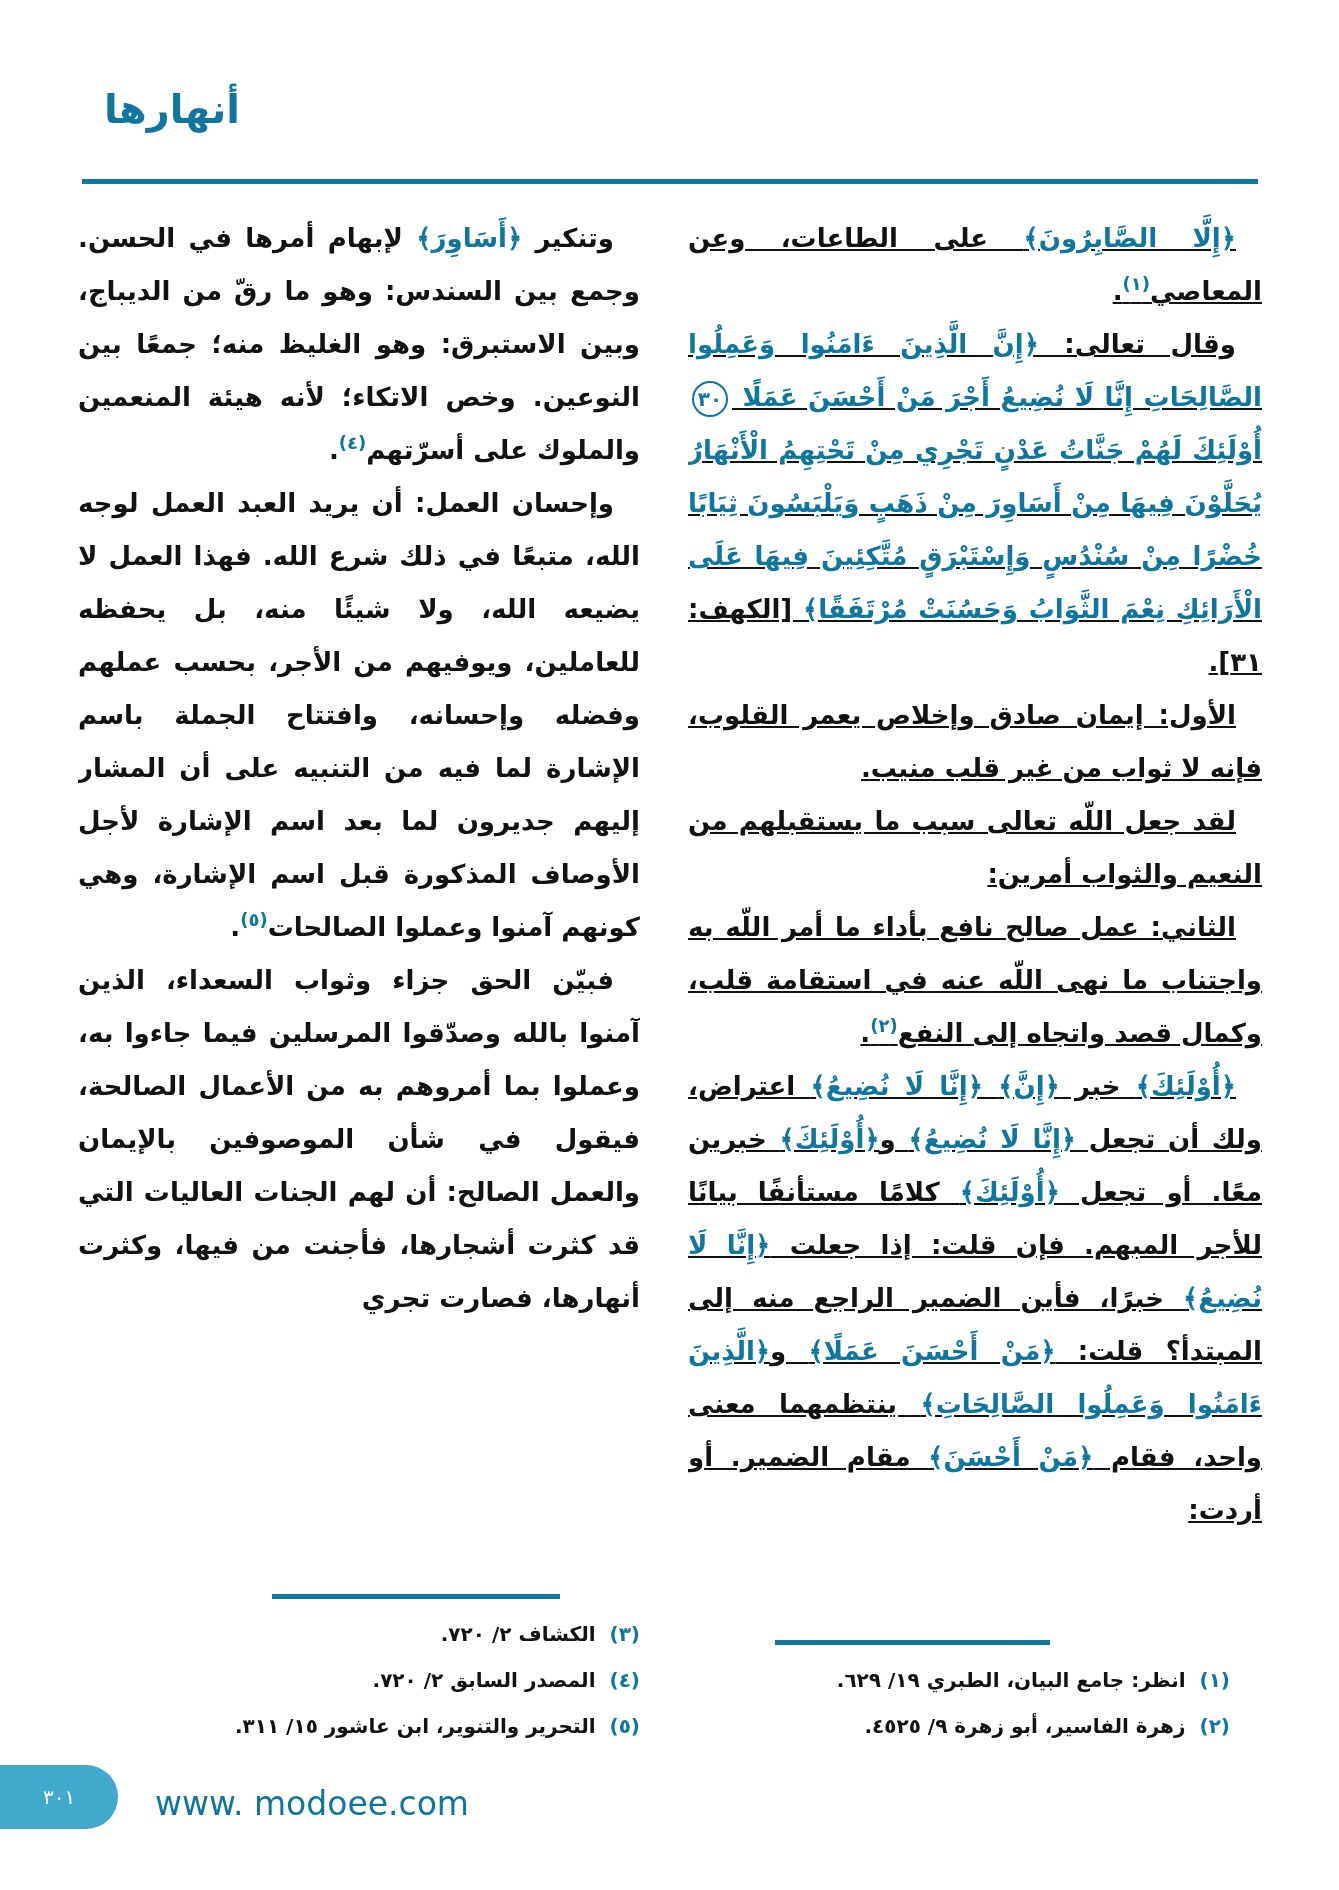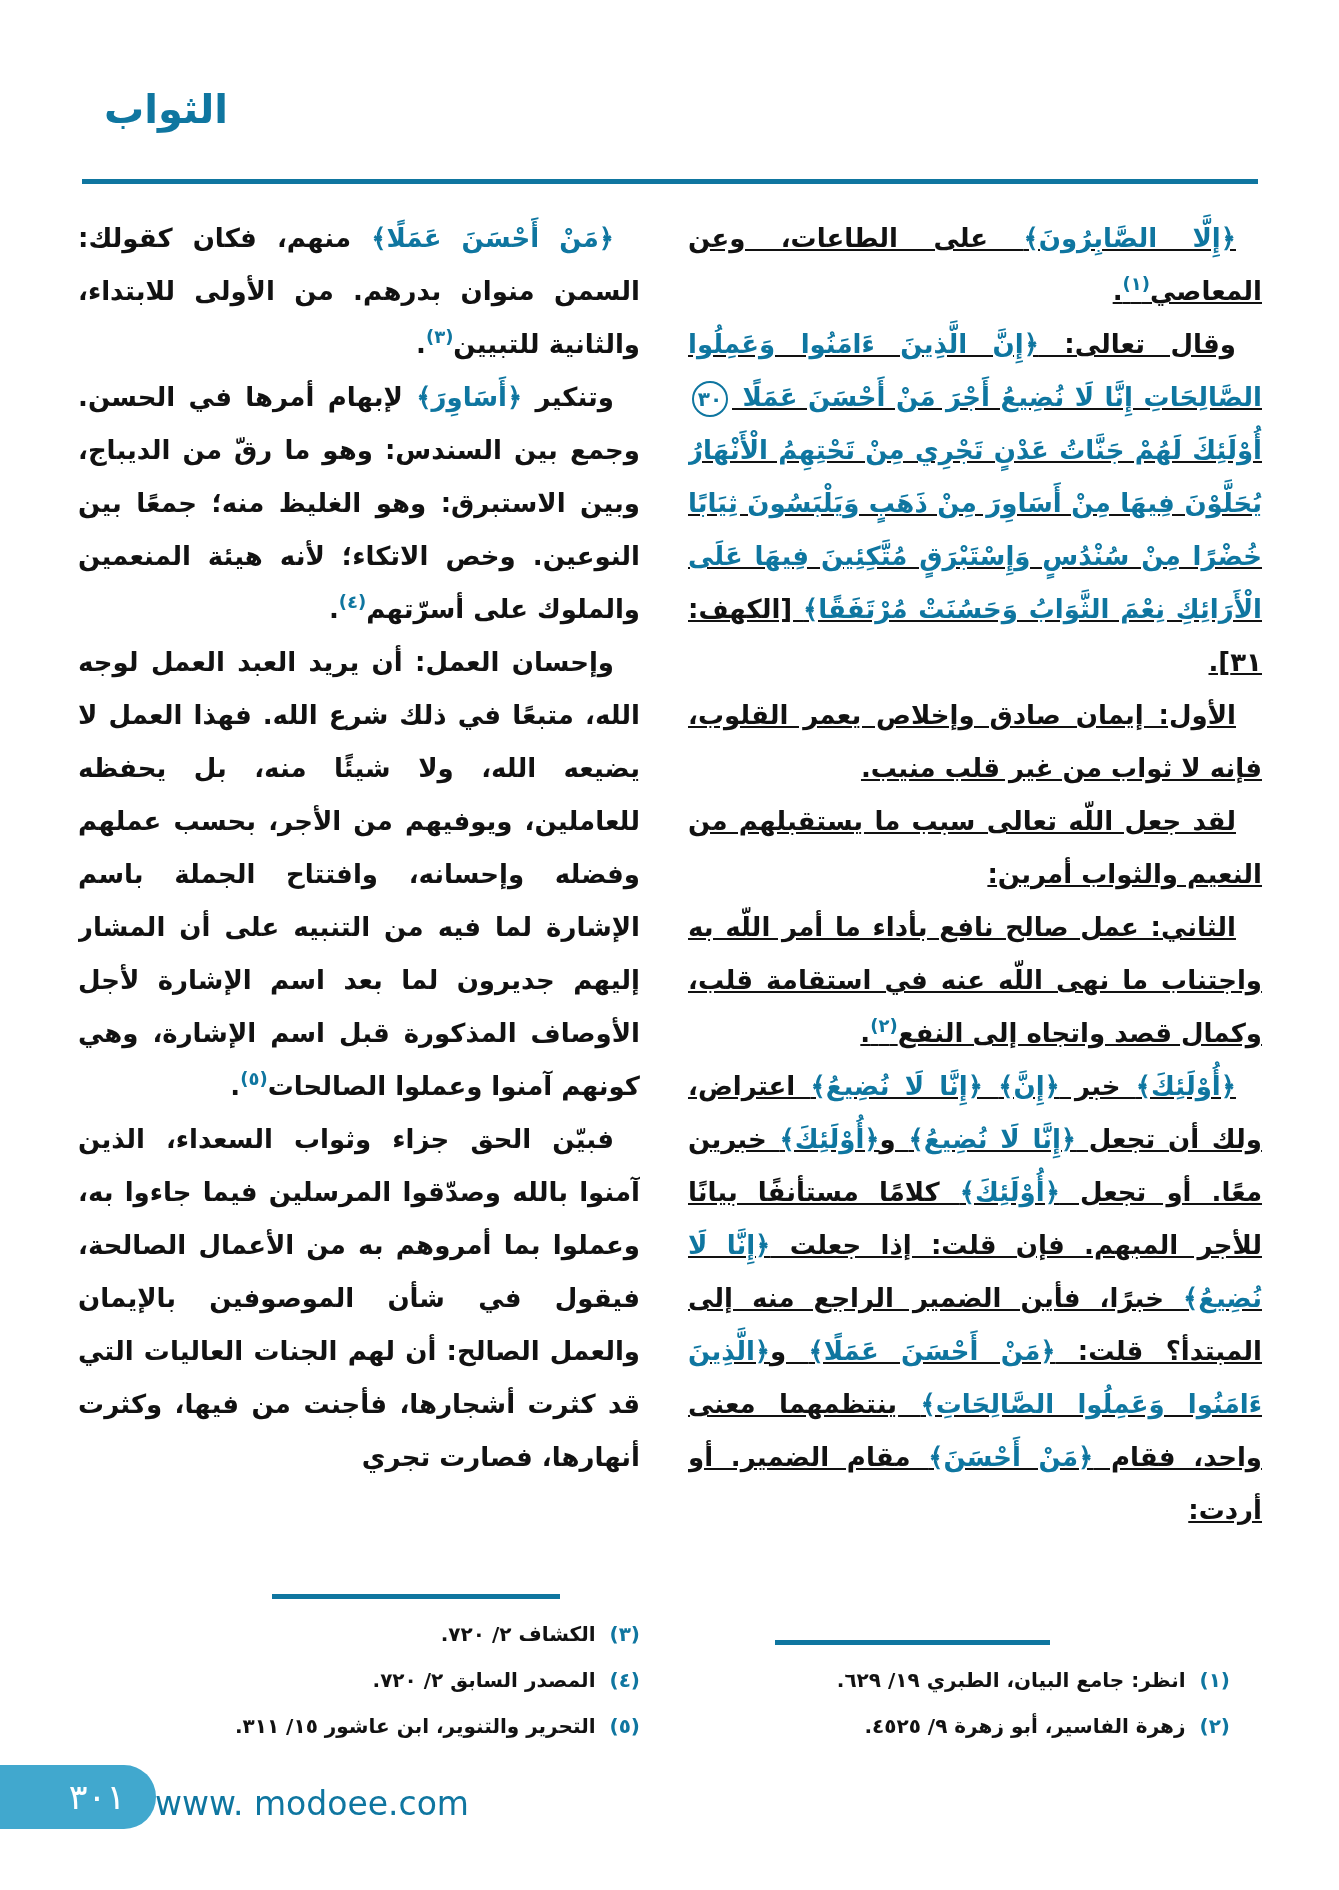--- a/index.html
+++ b/index.html
@@ -46,47 +46,45 @@
   .fn-right{left:656px;top:1640px;width:574px;}
   .fn-left{left:78px;top:1594px;width:562px;}
   .fn-sep{height:5px;background:var(--teal);margin-bottom:12px;}
   .fn-right .fn-sep{width:275px;margin-right:180px;}
   .fn-left .fn-sep{width:288px;margin-right:80px;}
   .fnline{white-space:normal;}
   .fnnum{color:var(--teal);margin-left:14px;}
   .page-badge{
     position:absolute;left:0;top:1765px;width:118px;height:64px;
     background:var(--badge);border-radius:0 32px 32px 0;color:#ffffff;
-    font-size:35px;display:flex;align-items:center;justify-content:center;
+    font-size:20px;display:flex;align-items:center;justify-content:center;
     direction:rtl;
-    padding-left:38px;
   }
   .website{
     position:absolute;left:155px;top:1784px;color:var(--teal);
     font-size:33px;direction:ltr;
   }
 </style>
 </head>
 <body>
 
-<div class="page-title">الثواب</div>
+<div class="page-title">أنهارها</div>
 
 <div class="header-rule"></div>
 
 <div class="col col-right">
     <p class="para"><span class="quran">﴿إِلَّا الصَّابِرُونَ﴾</span><span> على الطاعات، وعن المعاصي</span><sup class="fnref">(١)</sup><span>.</span></p>
     <p class="para"><span>وقال تعالى: </span><span class="quran">﴿إِنَّ الَّذِينَ ءَامَنُوا وَعَمِلُوا الصَّالِحَاتِ إِنَّا لَا نُضِيعُ أَجْرَ مَنْ أَحْسَنَ عَمَلًا </span><span class="verse-circle">٣٠</span><span class="quran"> أُوْلَئِكَ لَهُمْ جَنَّاتُ عَدْنٍ تَجْرِي مِنْ تَحْتِهِمُ الْأَنْهَارُ يُحَلَّوْنَ فِيهَا مِنْ أَسَاوِرَ مِنْ ذَهَبٍ وَيَلْبَسُونَ ثِيَابًا خُضْرًا مِنْ سُنْدُسٍ وَإِسْتَبْرَقٍ مُتَّكِئِينَ فِيهَا عَلَى الْأَرَائِكِ نِعْمَ الثَّوَابُ وَحَسُنَتْ مُرْتَفَقًا﴾</span><span> [الكهف: ٣١].</span></p>
     <p class="para"><span>الأول: إيمان صادق وإخلاص يعمر القلوب، فإنه لا ثواب من غير قلب منيب.</span></p>
     <p class="para"><span>لقد جعل اللّه تعالى سبب ما يستقبلهم من النعيم والثواب أمرين:</span></p>
     <p class="para"><span>الثاني: عمل صالح نافع بأداء ما أمر اللّه به واجتناب ما نهى اللّه عنه في استقامة قلب، وكمال قصد واتجاه إلى النفع</span><sup class="fnref">(٢)</sup><span>.</span></p>
     <p class="para"><span class="quran">﴿أُوْلَئِكَ﴾</span><span> خبر </span><span class="quran">﴿إِنَّ﴾</span><span> </span><span class="quran">﴿إِنَّا لَا نُضِيعُ﴾</span><span> اعتراض، ولك أن تجعل </span><span class="quran">﴿إِنَّا لَا نُضِيعُ﴾</span><span> و</span><span class="quran">﴿أُوْلَئِكَ﴾</span><span> خبرين معًا. أو تجعل </span><span class="quran">﴿أُوْلَئِكَ﴾</span><span> كلامًا مستأنفًا بيانًا للأجر المبهم. فإن قلت: إذا جعلت </span><span class="quran">﴿إِنَّا لَا نُضِيعُ﴾</span><span> خبرًا، فأين الضمير الراجع منه إلى المبتدأ؟ قلت: </span><span class="quran">﴿مَنْ أَحْسَنَ عَمَلًا﴾</span><span> و</span><span class="quran">﴿الَّذِينَ ءَامَنُوا وَعَمِلُوا الصَّالِحَاتِ﴾</span><span> ينتظمهما معنى واحد، فقام </span><span class="quran">﴿مَنْ أَحْسَنَ﴾</span><span> مقام الضمير. أو أردت:</span></p>
   </div>
 
 <div class="col col-left">
-    <p class="para"><span class="quran">﴿مَنْ أَحْسَنَ عَمَلًا﴾</span><span> منهم، فكان كقولك: السمن منوان بدرهم. من الأولى للابتداء، والثانية للتبيين</span><sup class="fnref">(٣)</sup><span>.</span></p>
     <p class="para"><span>وتنكير </span><span class="quran">﴿أَسَاوِرَ﴾</span><span> لإبهام أمرها في الحسن. وجمع بين السندس: وهو ما رقّ من الديباج، وبين الاستبرق: وهو الغليظ منه؛ جمعًا بين النوعين. وخص الاتكاء؛ لأنه هيئة المنعمين والملوك على أسرّتهم</span><sup class="fnref">(٤)</sup><span>.</span></p>
     <p class="para"><span>وإحسان العمل: أن يريد العبد العمل لوجه الله، متبعًا في ذلك شرع الله. فهذا العمل لا يضيعه الله، ولا شيئًا منه، بل يحفظه للعاملين، ويوفيهم من الأجر، بحسب عملهم وفضله وإحسانه، وافتتاح الجملة باسم الإشارة لما فيه من التنبيه على أن المشار إليهم جديرون لما بعد اسم الإشارة لأجل الأوصاف المذكورة قبل اسم الإشارة، وهي كونهم آمنوا وعملوا الصالحات</span><sup class="fnref">(٥)</sup><span>.</span></p>
     <p class="para"><span>فبيّن الحق جزاء وثواب السعداء، الذين آمنوا بالله وصدّقوا المرسلين فيما جاءوا به، وعملوا بما أمروهم به من الأعمال الصالحة، فيقول في شأن الموصوفين بالإيمان والعمل الصالح: أن لهم الجنات العاليات التي قد كثرت أشجارها، فأجنت من فيها، وكثرت أنهارها، فصارت تجري</span></p>
   </div>
 
 <div class="footnotes fn-right">
   <div class="fn-sep"></div>
 <div class="fnline"><span class="fnnum">(١)</span><span>انظر: جامع البيان، الطبري ١٩/ ٦٢٩.</span></div>
     <div class="fnline"><span class="fnnum">(٢)</span><span>زهرة الفاسير، أبو زهرة ٩/ ٤٥٢٥.</span></div>
   </div>

